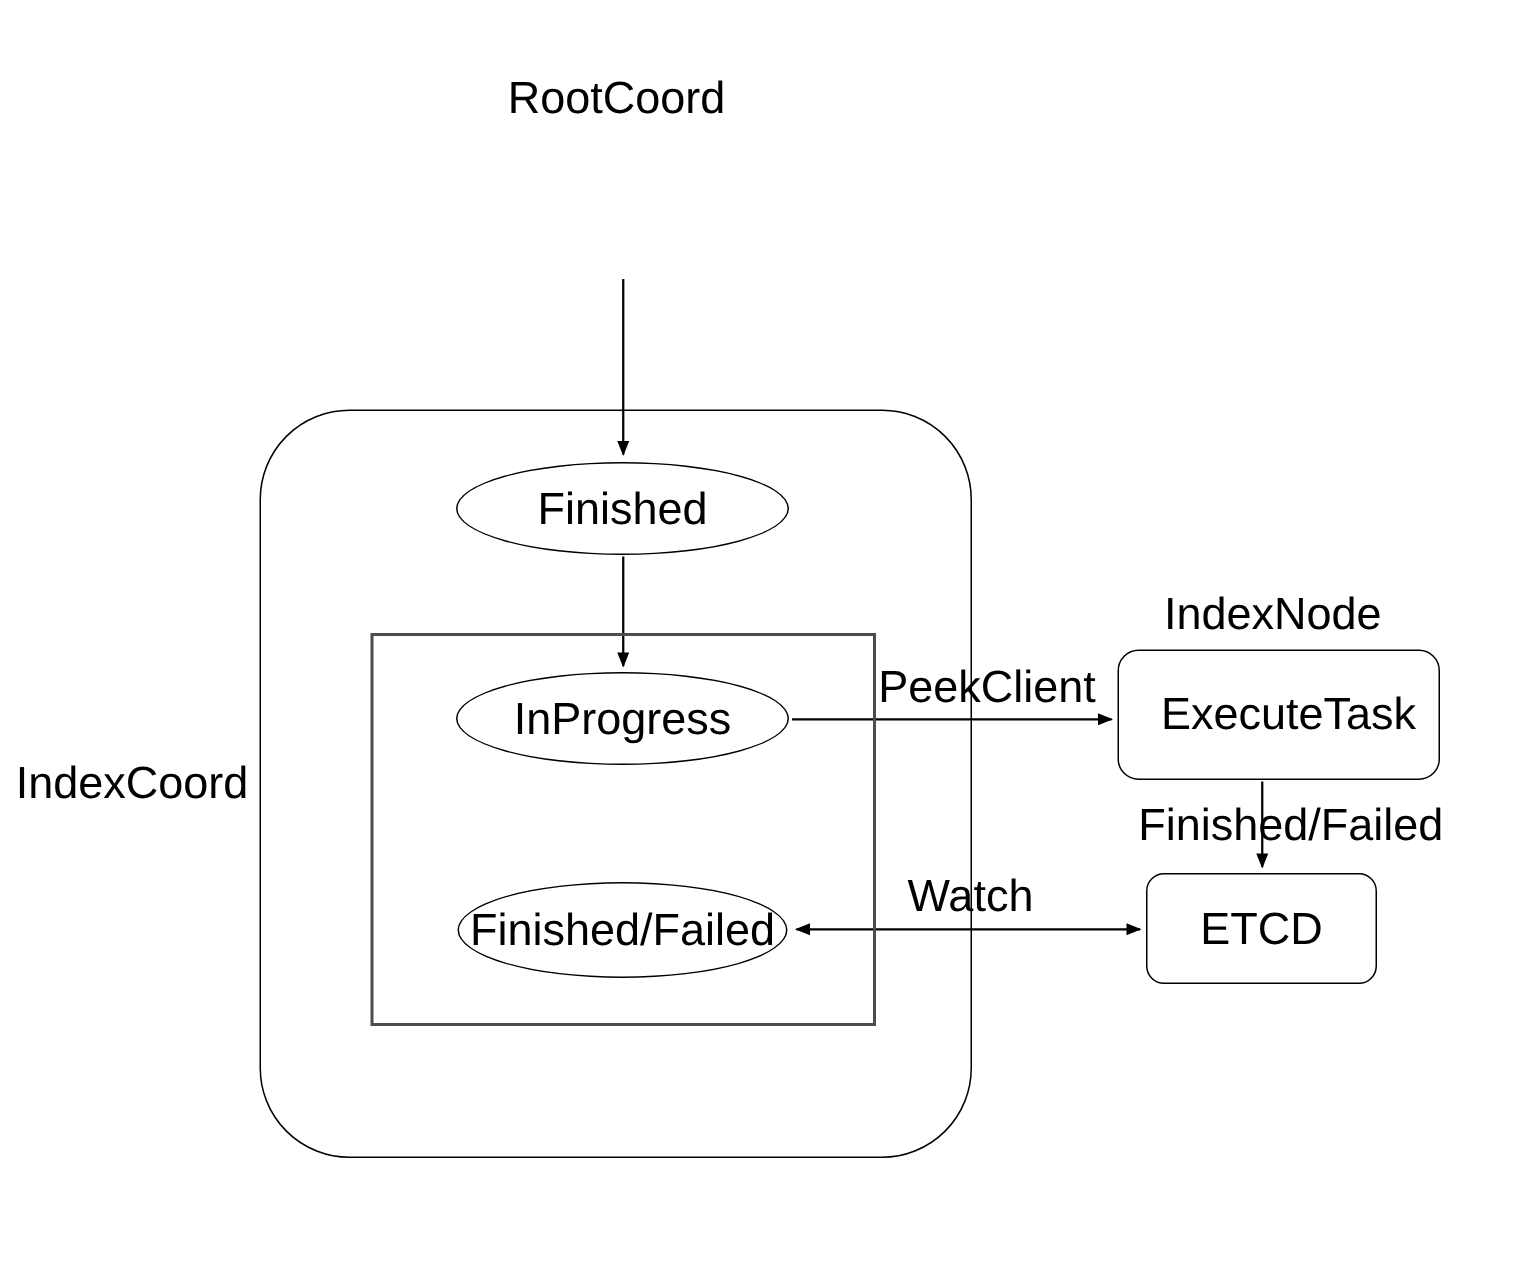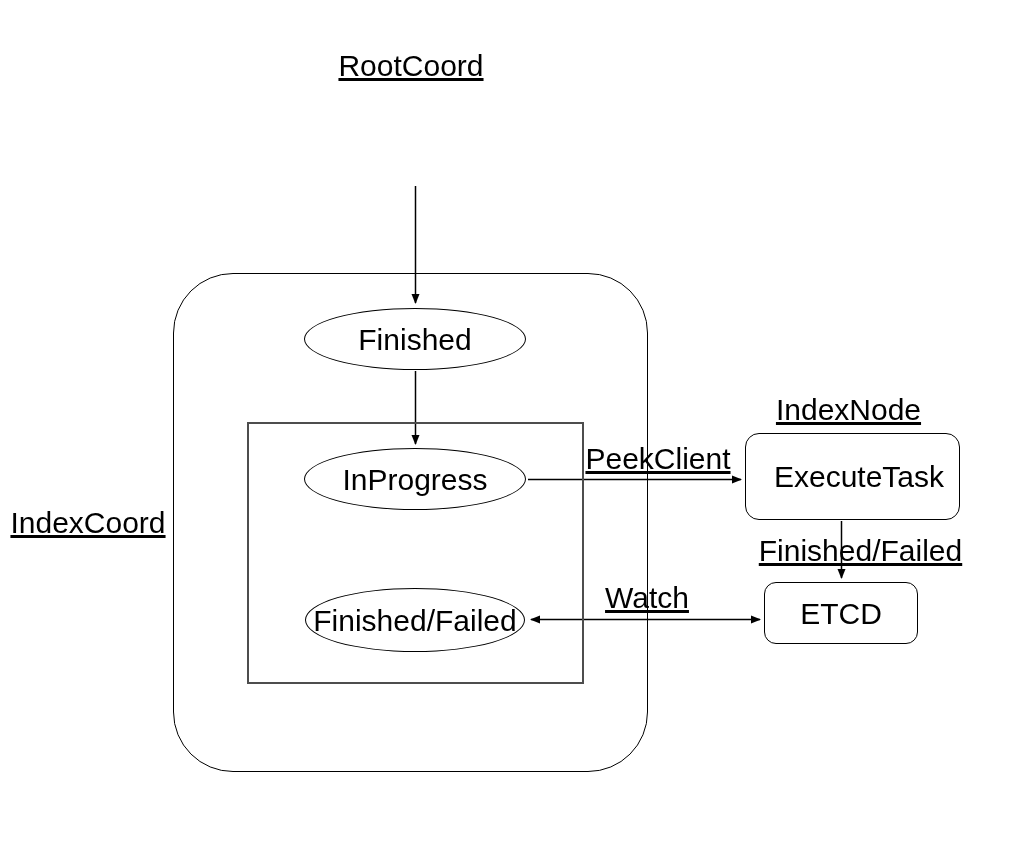--- a/index.html
+++ b/index.html
@@ -8,21 +8,21 @@
   .abs{position:absolute;box-sizing:border-box;}
   .edges-layer{position:absolute;left:0;top:0;pointer-events:none;}
   .node{display:flex;align-items:center;justify-content:center;
         font-size:30px;line-height:1.1;background:#ffffff;border:1.6px solid #000000;
         white-space:nowrap;}
   .ellipse{border-radius:50%;}
   .rounded{border-radius:14px;}
   .container-rounded{border:1.6px solid #000000;border-radius:60px;background:transparent;}
   .container-rect{border:2px solid #4d4d4d;background:transparent;}
   .group-label,.edge-label{display:flex;align-items:center;justify-content:center;
-        font-size:30px;line-height:1.0;white-space:nowrap;text-decoration:underline;}
+        font-size:30px;line-height:1.0;white-space:nowrap;}
 </style>
 </head>
 <body>
 
 <div class="canvas">
 
   <svg class="edges-layer" width="1014" height="848" viewBox="0 0 1014 848">
     <defs>
       <marker id="arr" viewBox="0 0 12 9" refX="10" refY="4.5" markerWidth="12" markerHeight="9" markerUnits="userSpaceOnUse" orient="auto-start-reverse">
         <path d="M1,0.5 L11,4.5 L1,8.5 Z" fill="#000000"></path>
@@ -35,21 +35,21 @@
     <path d="M531,619.5 H760" stroke="#000000" stroke-width="1.5" fill="none" marker-start="url(#arr)" marker-end="url(#arr)"></path>
   </svg>
 
   <div class="abs container-rounded" style="left:173px;top:273px;width:475px;height:499px;"></div>
   <div class="abs container-rect" style="left:247px;top:422px;width:337px;height:262px;"></div>
 
   <div class="abs node ellipse" style="left:304px;top:308px;width:222px;height:62px;">Finished</div>
   <div class="abs node ellipse" style="left:304px;top:448px;width:222px;height:62px;">InProgress</div>
   <div class="abs node ellipse" style="left:305px;top:588px;width:220px;height:64px;">Finished/Failed</div>
   <div class="abs node rounded" style="left:745px;top:433px;width:215px;height:87px;padding-left:13px;">ExecuteTask</div>
-  <div class="abs node rounded" style="left:764px;top:582px;width:154px;height:62px;border-radius:12px;">ETCD</div>
+  <div class="abs node rounded" style="left:764px;top:582px;width:154px;height:74px;border-radius:12px;">ETCD</div>
 
   <div class="abs group-label" style="left:276px;top:50px;width:270px;height:32px;">RootCoord</div>
   <div class="abs group-label" style="left:5px;top:507px;width:166px;height:32px;">IndexCoord</div>
   <div class="abs group-label" style="left:741px;top:394px;width:215px;height:32px;">IndexNode</div>
 
   <div class="abs edge-label" style="left:585px;top:443px;width:146px;height:32px;">PeekClient</div>
   <div class="abs edge-label" style="left:758px;top:535px;width:205px;height:32px;">Finished/Failed</div>
   <div class="abs edge-label" style="left:602px;top:582px;width:90px;height:32px;">Watch</div>
 
 </div>

